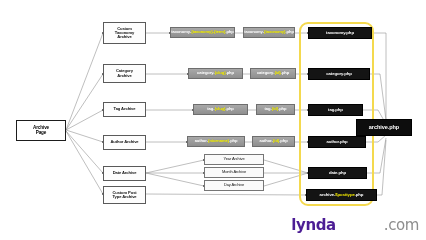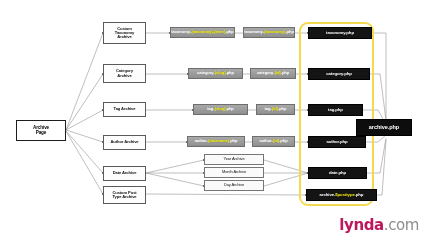--- a/index.html
+++ b/index.html
@@ -116,26 +116,27 @@
   #watermark {
     position: absolute;
     right: 7px;
     bottom: 6px;
     font-size: 15px;
     color: #7a7a7a;
     letter-spacing: -0.4px;
     font-family: "DejaVu Sans", sans-serif;
   }
   #watermark .w-bold {
-    color: #be185d;
+    color: #4c1d95;
     font-weight: bold;
   }
   #watermark .w-light {
     color: #8d8d8d;
     font-weight: normal;
+    padding-left: 48px;
   }
 </style>
 </head>
 <body>
 
 <div id="diagram">
 
   <svg class="svg-layer" viewBox="0 0 426 240" preserveAspectRatio="none">
     <g stroke="#8a8a8a" stroke-width="0.55" fill="none">
 

